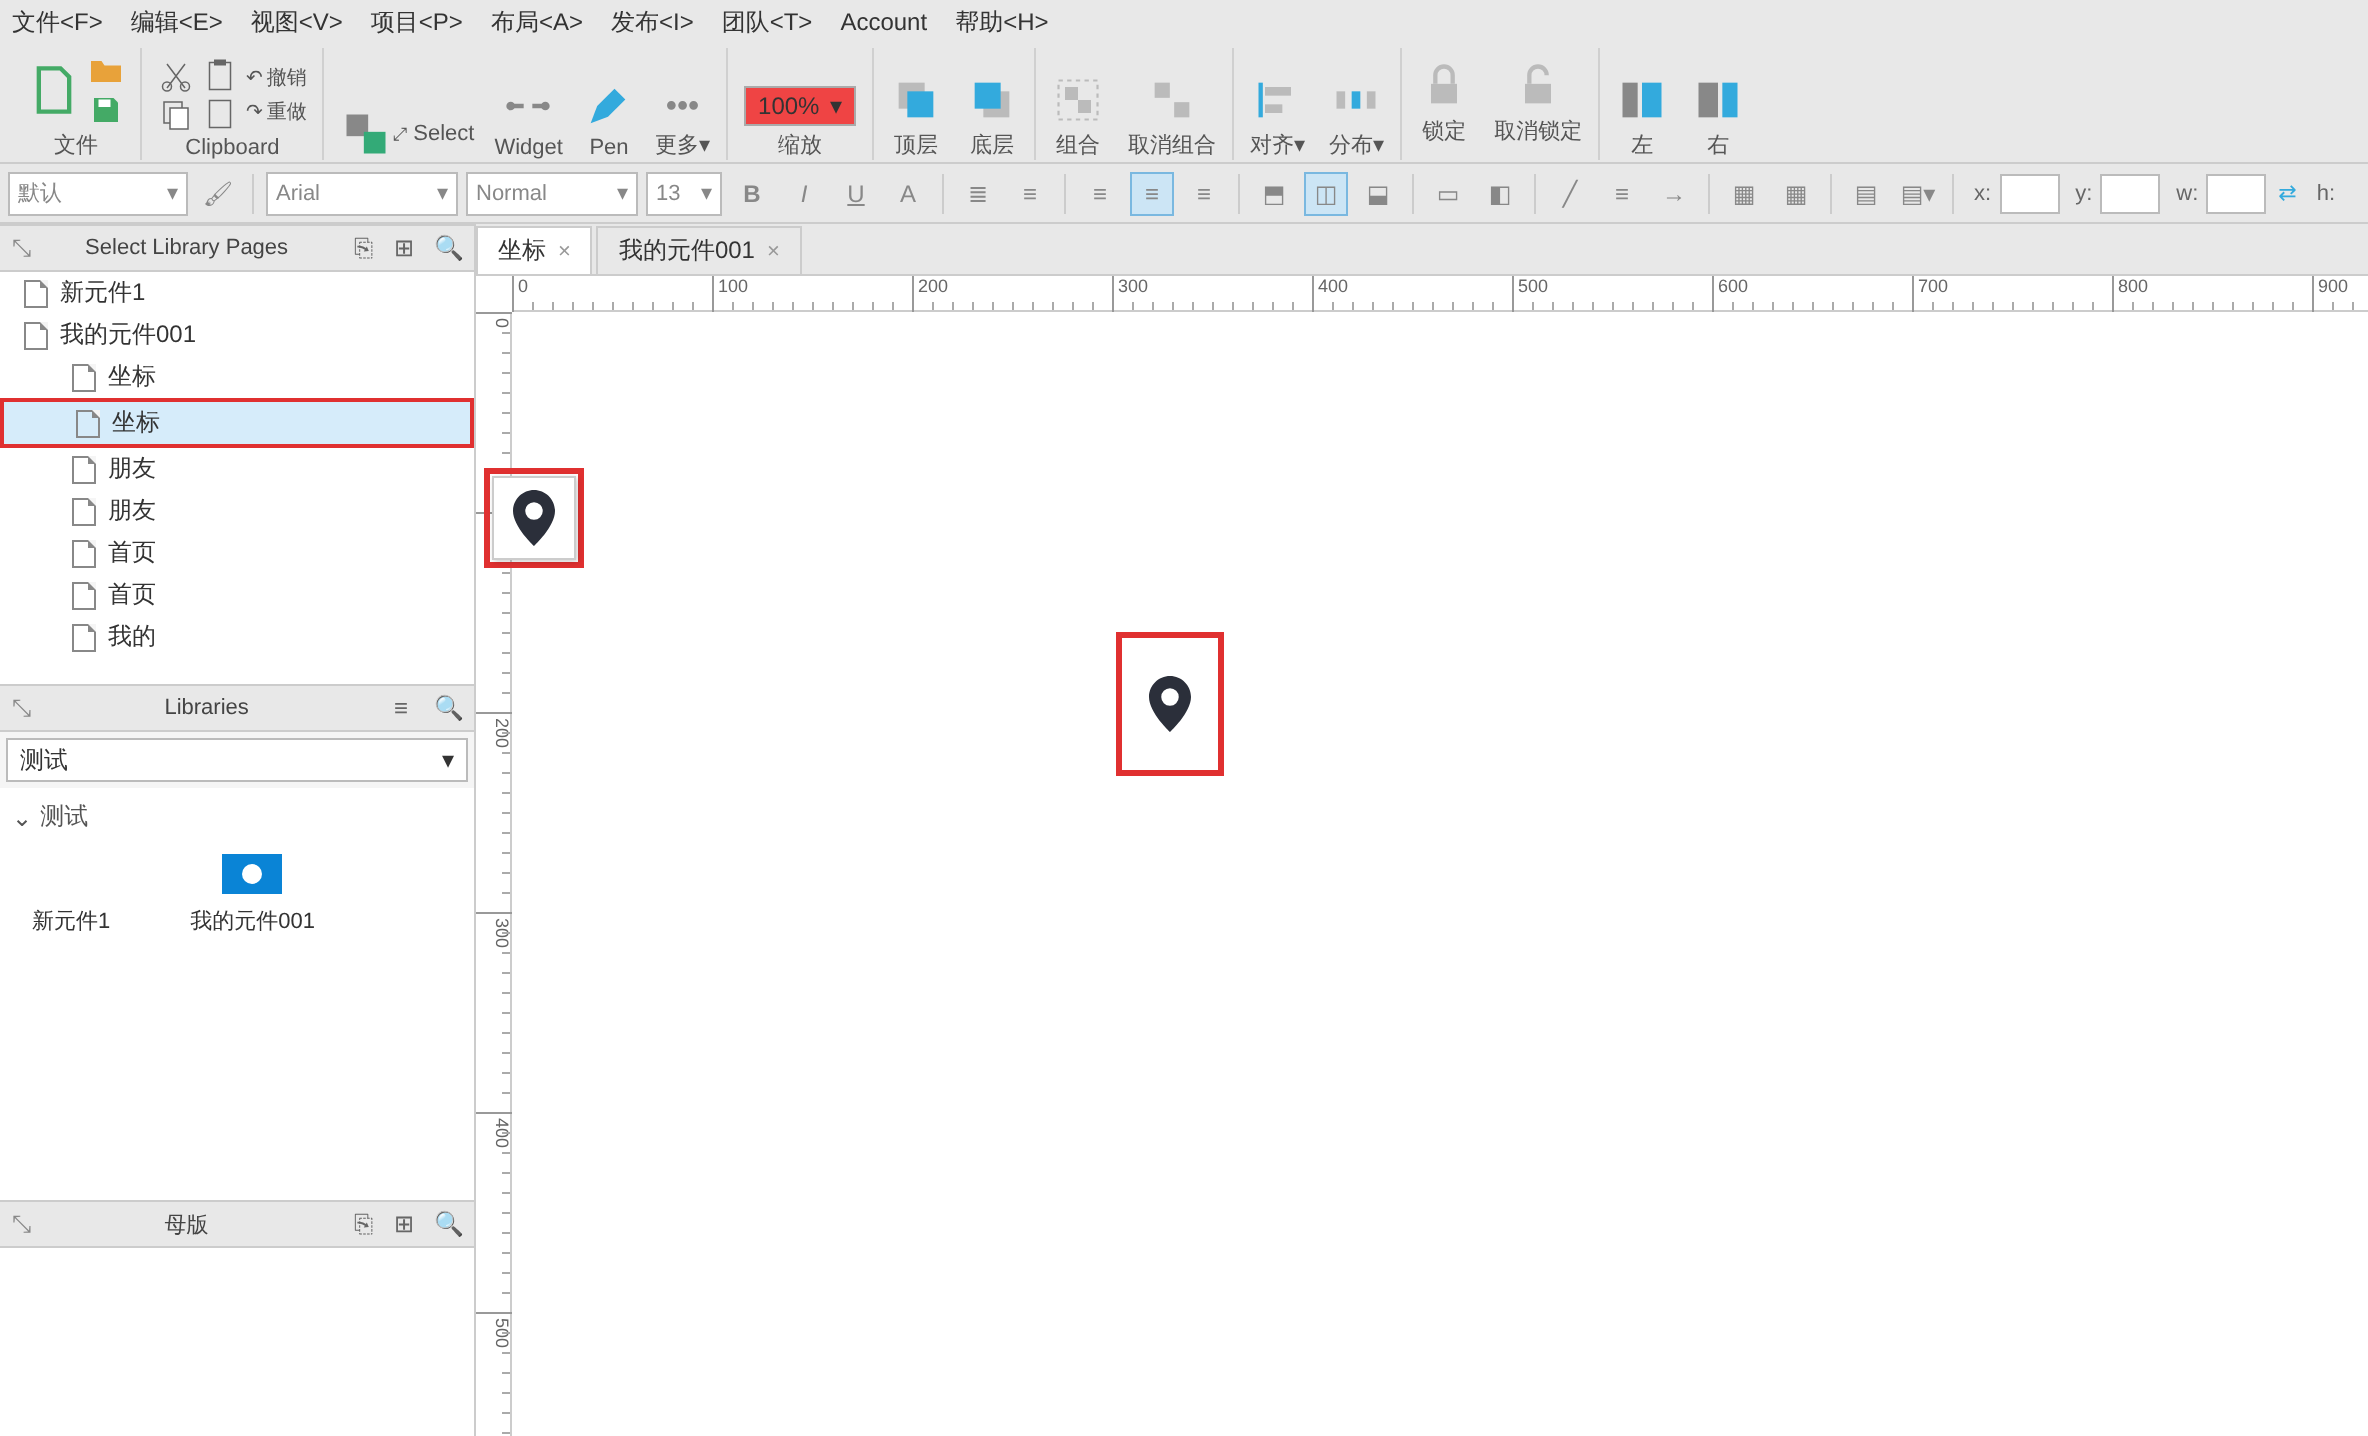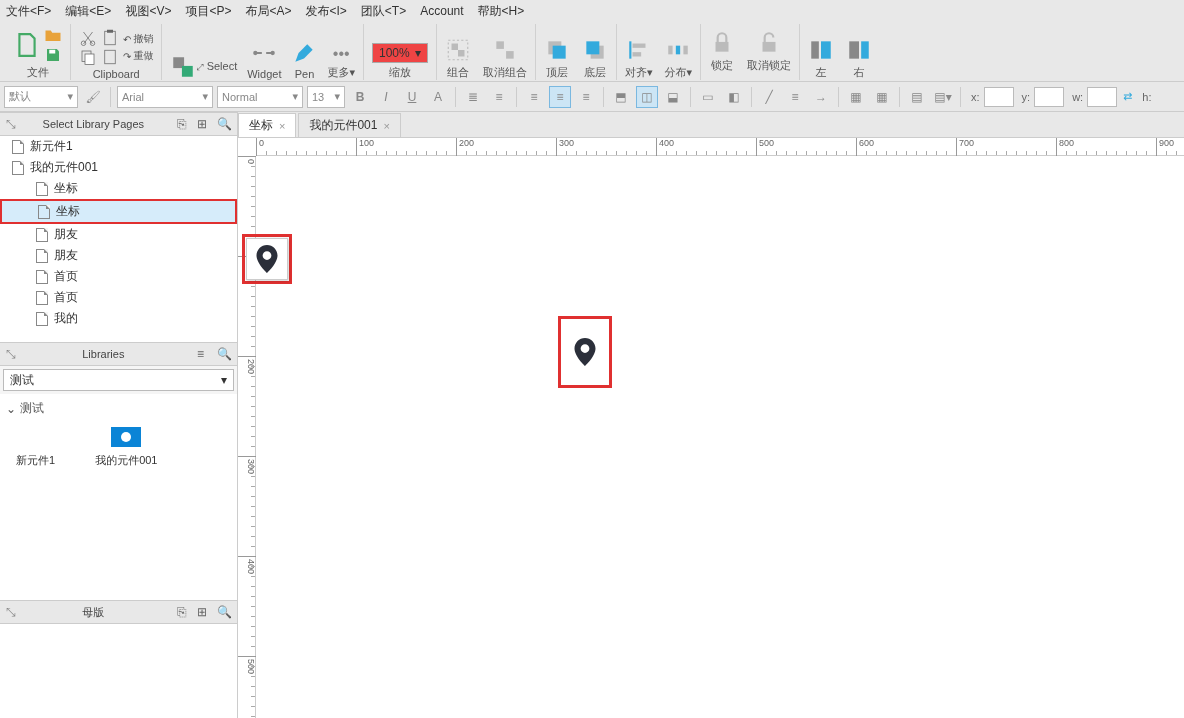--- a/index.html
+++ b/index.html
@@ -174,53 +174,53 @@
   <div class="ribbon-group">
     <div class="zoom-box">
         <span>100%</span>
         <span>▾</span>
       </div>
     <div class="ribbon-label">缩放</div>
   </div>
   <div class="ribbon-group" style="flex-direction:row;gap:12px;align-items:flex-end">
     <div style="display:flex;flex-direction:column;align-items:center">
         <svg class="big-ico" viewBox="0 0 24 24">
+          <rect x="4" y="4" width="12" height="12" fill="#bbb"></rect>
+          <rect x="8" y="8" width="12" height="12" fill="#3ad"></rect>
+        </svg>
+        <span class="ribbon-label">顶层</span>
+      </div>
+    <div style="display:flex;flex-direction:column;align-items:center">
+        <svg class="big-ico" viewBox="0 0 24 24">
+          <rect x="8" y="8" width="12" height="12" fill="#bbb"></rect>
+          <rect x="4" y="4" width="12" height="12" fill="#3ad"></rect>
+        </svg>
+        <span class="ribbon-label">底层</span>
+      </div>
+  </div>
+  <div class="ribbon-group" style="flex-direction:row;gap:12px;align-items:flex-end">
+    <div style="display:flex;flex-direction:column;align-items:center">
+        <svg class="big-ico" viewBox="0 0 24 24">
           <rect x="3" y="3" width="18" height="18" fill="none" stroke="#bbb" stroke-dasharray="2"></rect>
           <rect x="6" y="6" width="6" height="6" fill="#bbb"></rect>
           <rect x="12" y="12" width="6" height="6" fill="#bbb"></rect>
         </svg>
         <span class="ribbon-label">组合</span>
       </div>
     <div style="display:flex;flex-direction:column;align-items:center">
         <svg class="big-ico" viewBox="0 0 24 24">
           <rect x="4" y="4" width="7" height="7" fill="#bbb"></rect>
           <rect x="13" y="13" width="7" height="7" fill="#bbb"></rect>
         </svg>
         <span class="ribbon-label">取消组合</span>
       </div>
   </div>
   <div class="ribbon-group" style="flex-direction:row;gap:12px;align-items:flex-end">
     <div style="display:flex;flex-direction:column;align-items:center">
         <svg class="big-ico" viewBox="0 0 24 24">
-          <rect x="4" y="4" width="12" height="12" fill="#bbb"></rect>
-          <rect x="8" y="8" width="12" height="12" fill="#3ad"></rect>
-        </svg>
-        <span class="ribbon-label">顶层</span>
-      </div>
-    <div style="display:flex;flex-direction:column;align-items:center">
-        <svg class="big-ico" viewBox="0 0 24 24">
-          <rect x="8" y="8" width="12" height="12" fill="#bbb"></rect>
-          <rect x="4" y="4" width="12" height="12" fill="#3ad"></rect>
-        </svg>
-        <span class="ribbon-label">底层</span>
-      </div>
-  </div>
-  <div class="ribbon-group" style="flex-direction:row;gap:12px;align-items:flex-end">
-    <div style="display:flex;flex-direction:column;align-items:center">
-        <svg class="big-ico" viewBox="0 0 24 24">
           <line x1="4" y1="4" x2="4" y2="20" stroke="#3ad" stroke-width="2"></line>
           <rect x="6" y="6" width="12" height="4" fill="#bbb"></rect>
           <rect x="6" y="14" width="8" height="4" fill="#bbb"></rect>
         </svg>
         <span class="ribbon-label">对齐▾</span>
       </div>
     <div style="display:flex;flex-direction:column;align-items:center">
         <svg class="big-ico" viewBox="0 0 24 24">
           <rect x="3" y="8" width="4" height="8" fill="#bbb"></rect>
           <rect x="10" y="8" width="4" height="8" fill="#3ad"></rect>
@@ -257,21 +257,21 @@
         <svg class="big-ico" viewBox="0 0 24 24">
           <rect x="3" y="4" width="9" height="16" fill="#888"></rect>
           <rect x="14" y="4" width="7" height="16" fill="#3ad"></rect>
         </svg>
         <span class="ribbon-label">右</span>
       </div>
   </div>
 </div>
 
 <div class="formatbar">
-  <div class="fb-sel" style="width:74px">
+  <div class="fb-sel" style="width:90px">
       <span>默认</span>
       <span style="margin-left:auto">▾</span>
     </div>
   <div class="fb-btn">🖌</div>
   <div class="fb-sep"></div>
   <div class="fb-sel" style="width:96px">
       <span>Arial</span>
       <span style="margin-left:auto">▾</span>
     </div>
   <div class="fb-sel" style="width:86px">

